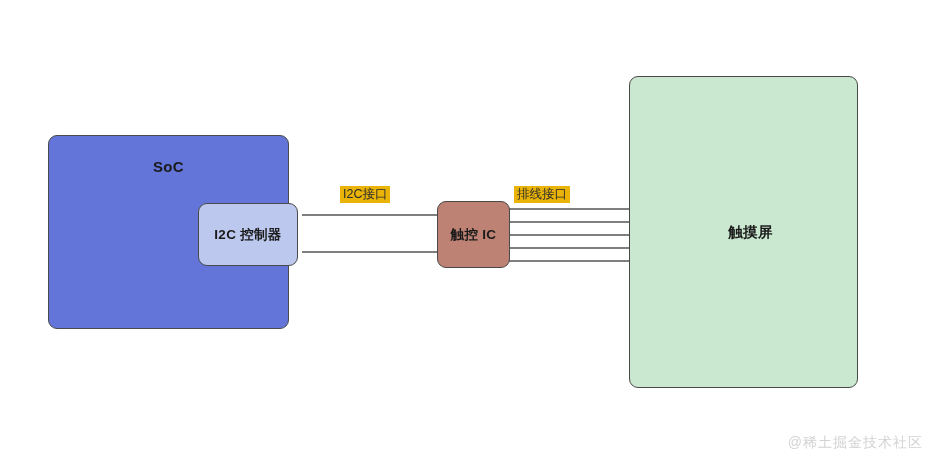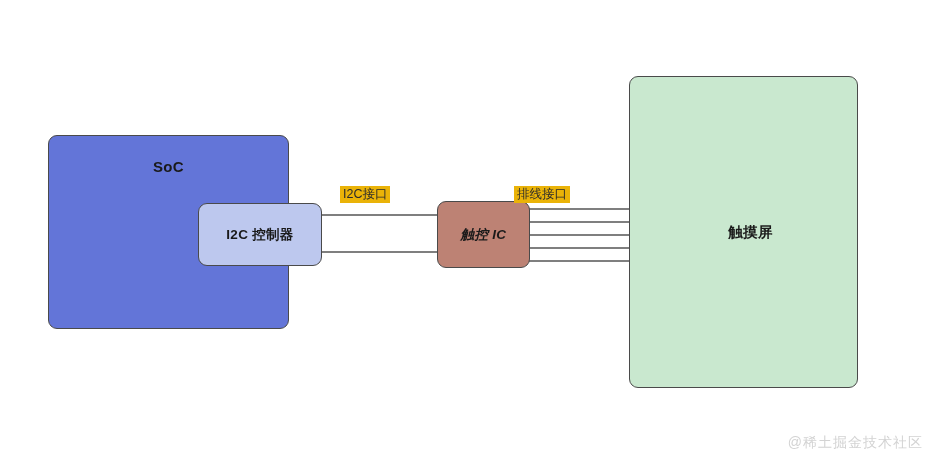--- a/index.html
+++ b/index.html
@@ -49,37 +49,36 @@
     background: #6375d8;
     border-radius: 9px;
     align-items: flex-start;
     padding-top: 22px;
     font-size: 15px;
     z-index: 2;
   }
   #i2c-controller-node {
     left: 198px;
     top: 203px;
-    width: 124px;
+    width: 100px;
     height: 63px;
     background: #bdc8ee;
     border-radius: 9px;
     font-size: 13.5px;
     z-index: 4;
   }
   #touch-ic-node {
     left: 437px;
     top: 201px;
-    width: 93px;
+    width: 73px;
     height: 67px;
     background: #bd8274;
     border-radius: 9px;
     font-size: 13.5px;
     z-index: 4;
-    font-style: italic;
   }
   #touchscreen-node {
     left: 629px;
     top: 76px;
     width: 229px;
     height: 312px;
     background: #c9e8cf;
     border-radius: 9px;
     font-size: 14.5px;
     z-index: 2;

